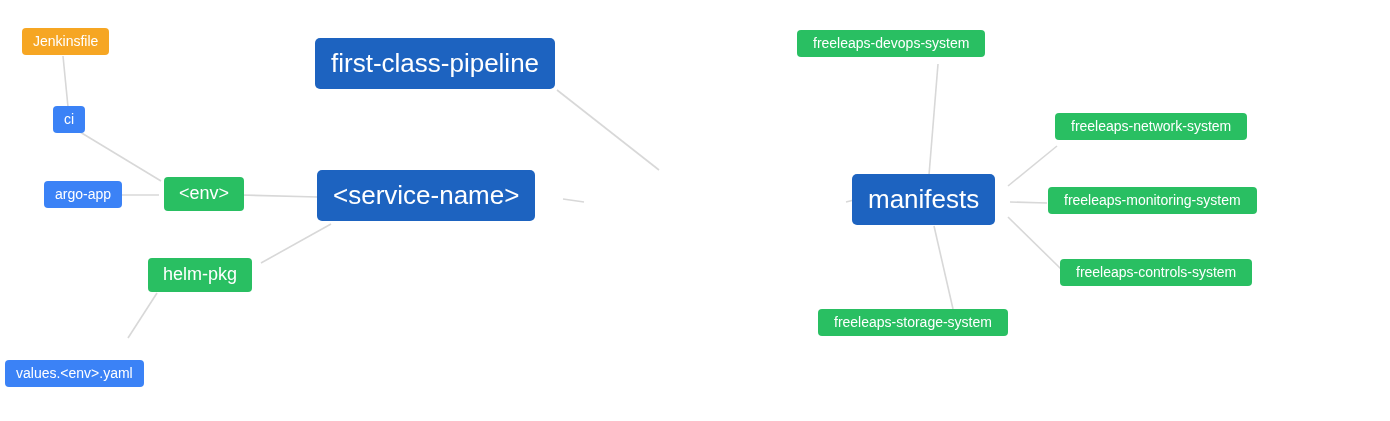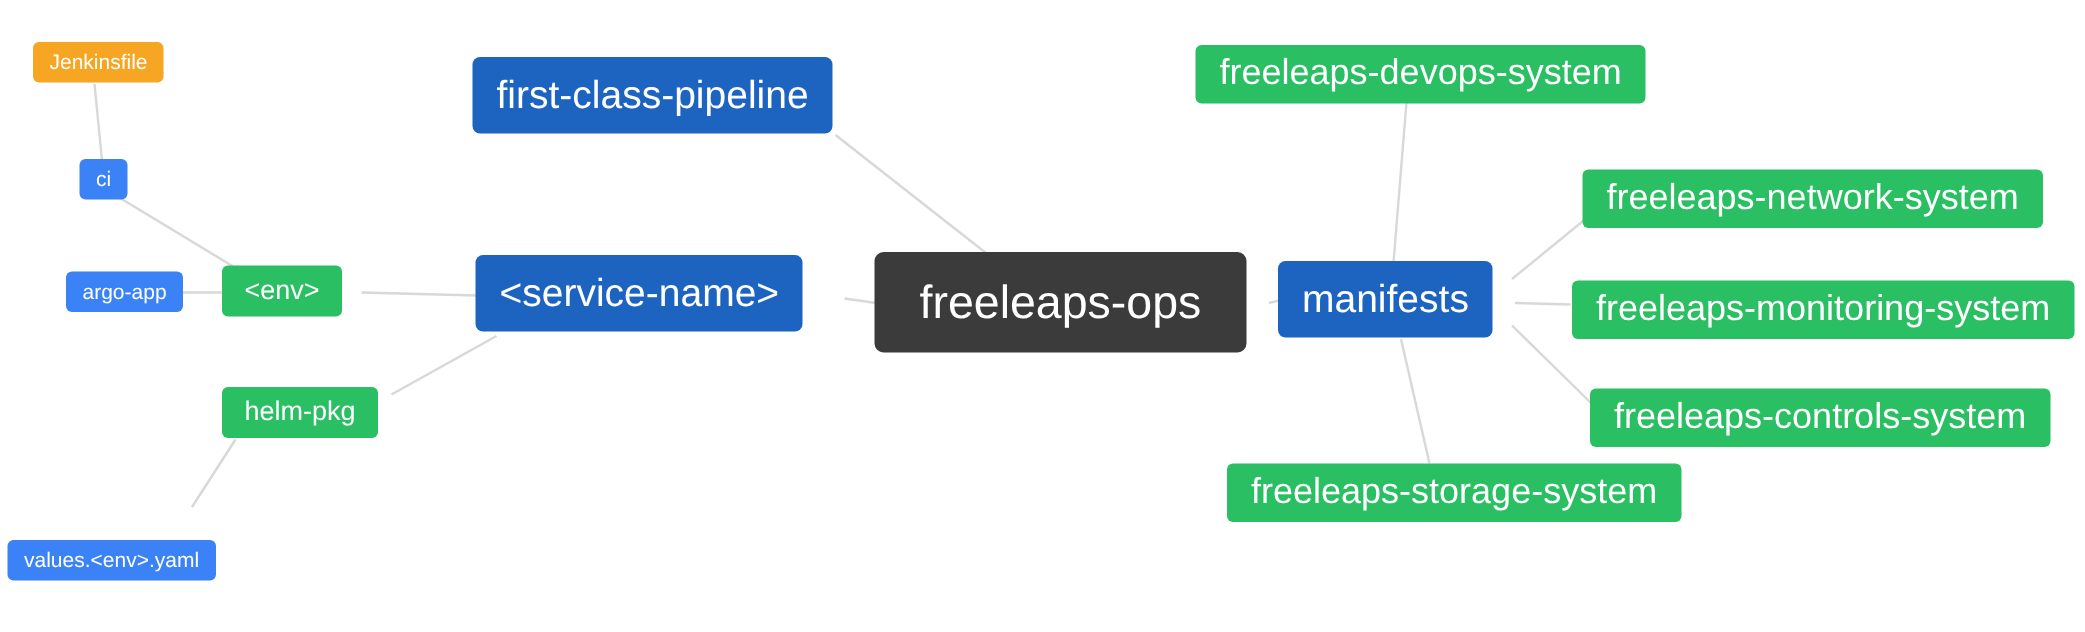--- a/index.html
+++ b/index.html
@@ -21,21 +21,21 @@
     align-items: center;
     justify-content: center;
     white-space: nowrap;
     line-height: 1.2;
     border-radius: 5px;
     cursor: default;
     text-align: right;
   }
   .n-root   { background: #3b3b3b; font-size: 31px; padding: 15px 30px; border-radius: 6px; }
   .n-blue   { background: #1d63c0; font-size: 26px; padding: 10px 16px; border-radius: 5px; }
-  .n-green-lg { background: #29bf62; font-size: 24px; padding: 5px 16px; border-radius: 4px; }
+  .n-green-lg { background: #29bf62; font-size: 14px; padding: 5px 16px; border-radius: 4px; }
   .n-green-md { background: #29bf62; font-size: 18px; padding: 6px 15px; border-radius: 4px; }
   .n-orange { background: #f6a623; font-size: 14px; padding: 5px 11px; border-radius: 4px; }
   .n-red    { background: #3b82f6; font-size: 14px; padding: 5px 11px; border-radius: 4px; }
 </style>
 </head>
 <body>
 
 <div class="canvas">
 
   <svg class="edges" viewBox="0 0 1390 421" width="1390" height="421" aria-hidden="true">
@@ -48,29 +48,28 @@
     <line class="edge" x1="68" y1="107" x2="63" y2="56"></line>
     <line class="edge" x1="331" y1="224" x2="261" y2="263"></line>
     <line class="edge" x1="157" y1="293" x2="128" y2="338"></line>
     <line class="edge" x1="929" y1="175" x2="938" y2="64"></line>
     <line class="edge" x1="1008" y1="186" x2="1057" y2="146"></line>
     <line class="edge" x1="1010" y1="202" x2="1047" y2="203"></line>
     <line class="edge" x1="1008" y1="217" x2="1061" y2="269"></line>
     <line class="edge" x1="934" y1="226" x2="953" y2="309"></line>
   </svg>
 
-  <div class="node n-root" style="left:583px; top:168px;">freeleaps-ops</div>
 
   <div class="node n-blue" style="left:315px; top:38px;">first-class-pipeline</div>
 
   <div class="node n-blue" style="left:317px; top:170px;">&lt;service-name&gt;</div>
 
   <div class="node n-blue" style="left:852px; top:174px;">manifests</div>
 
-  <div class="node n-green-md" style="left:148px; top:177px;">&lt;env&gt;</div>
+  <div class="node n-green-md" style="left:164px; top:177px;">&lt;env&gt;</div>
 
   <div class="node n-green-md" style="left:148px; top:258px;">helm-pkg</div>
 
   <div class="node n-orange" style="left:22px; top:28px;">Jenkinsfile</div>
 
   <div class="node n-red" style="left:53px; top:106px;">ci</div>
 
   <div class="node n-red" style="left:44px; top:181px;">argo-app</div>
 
   <div class="node n-red" style="left:5px; top:347px;margin-top:13px;">values.&lt;env&gt;.yaml</div>

